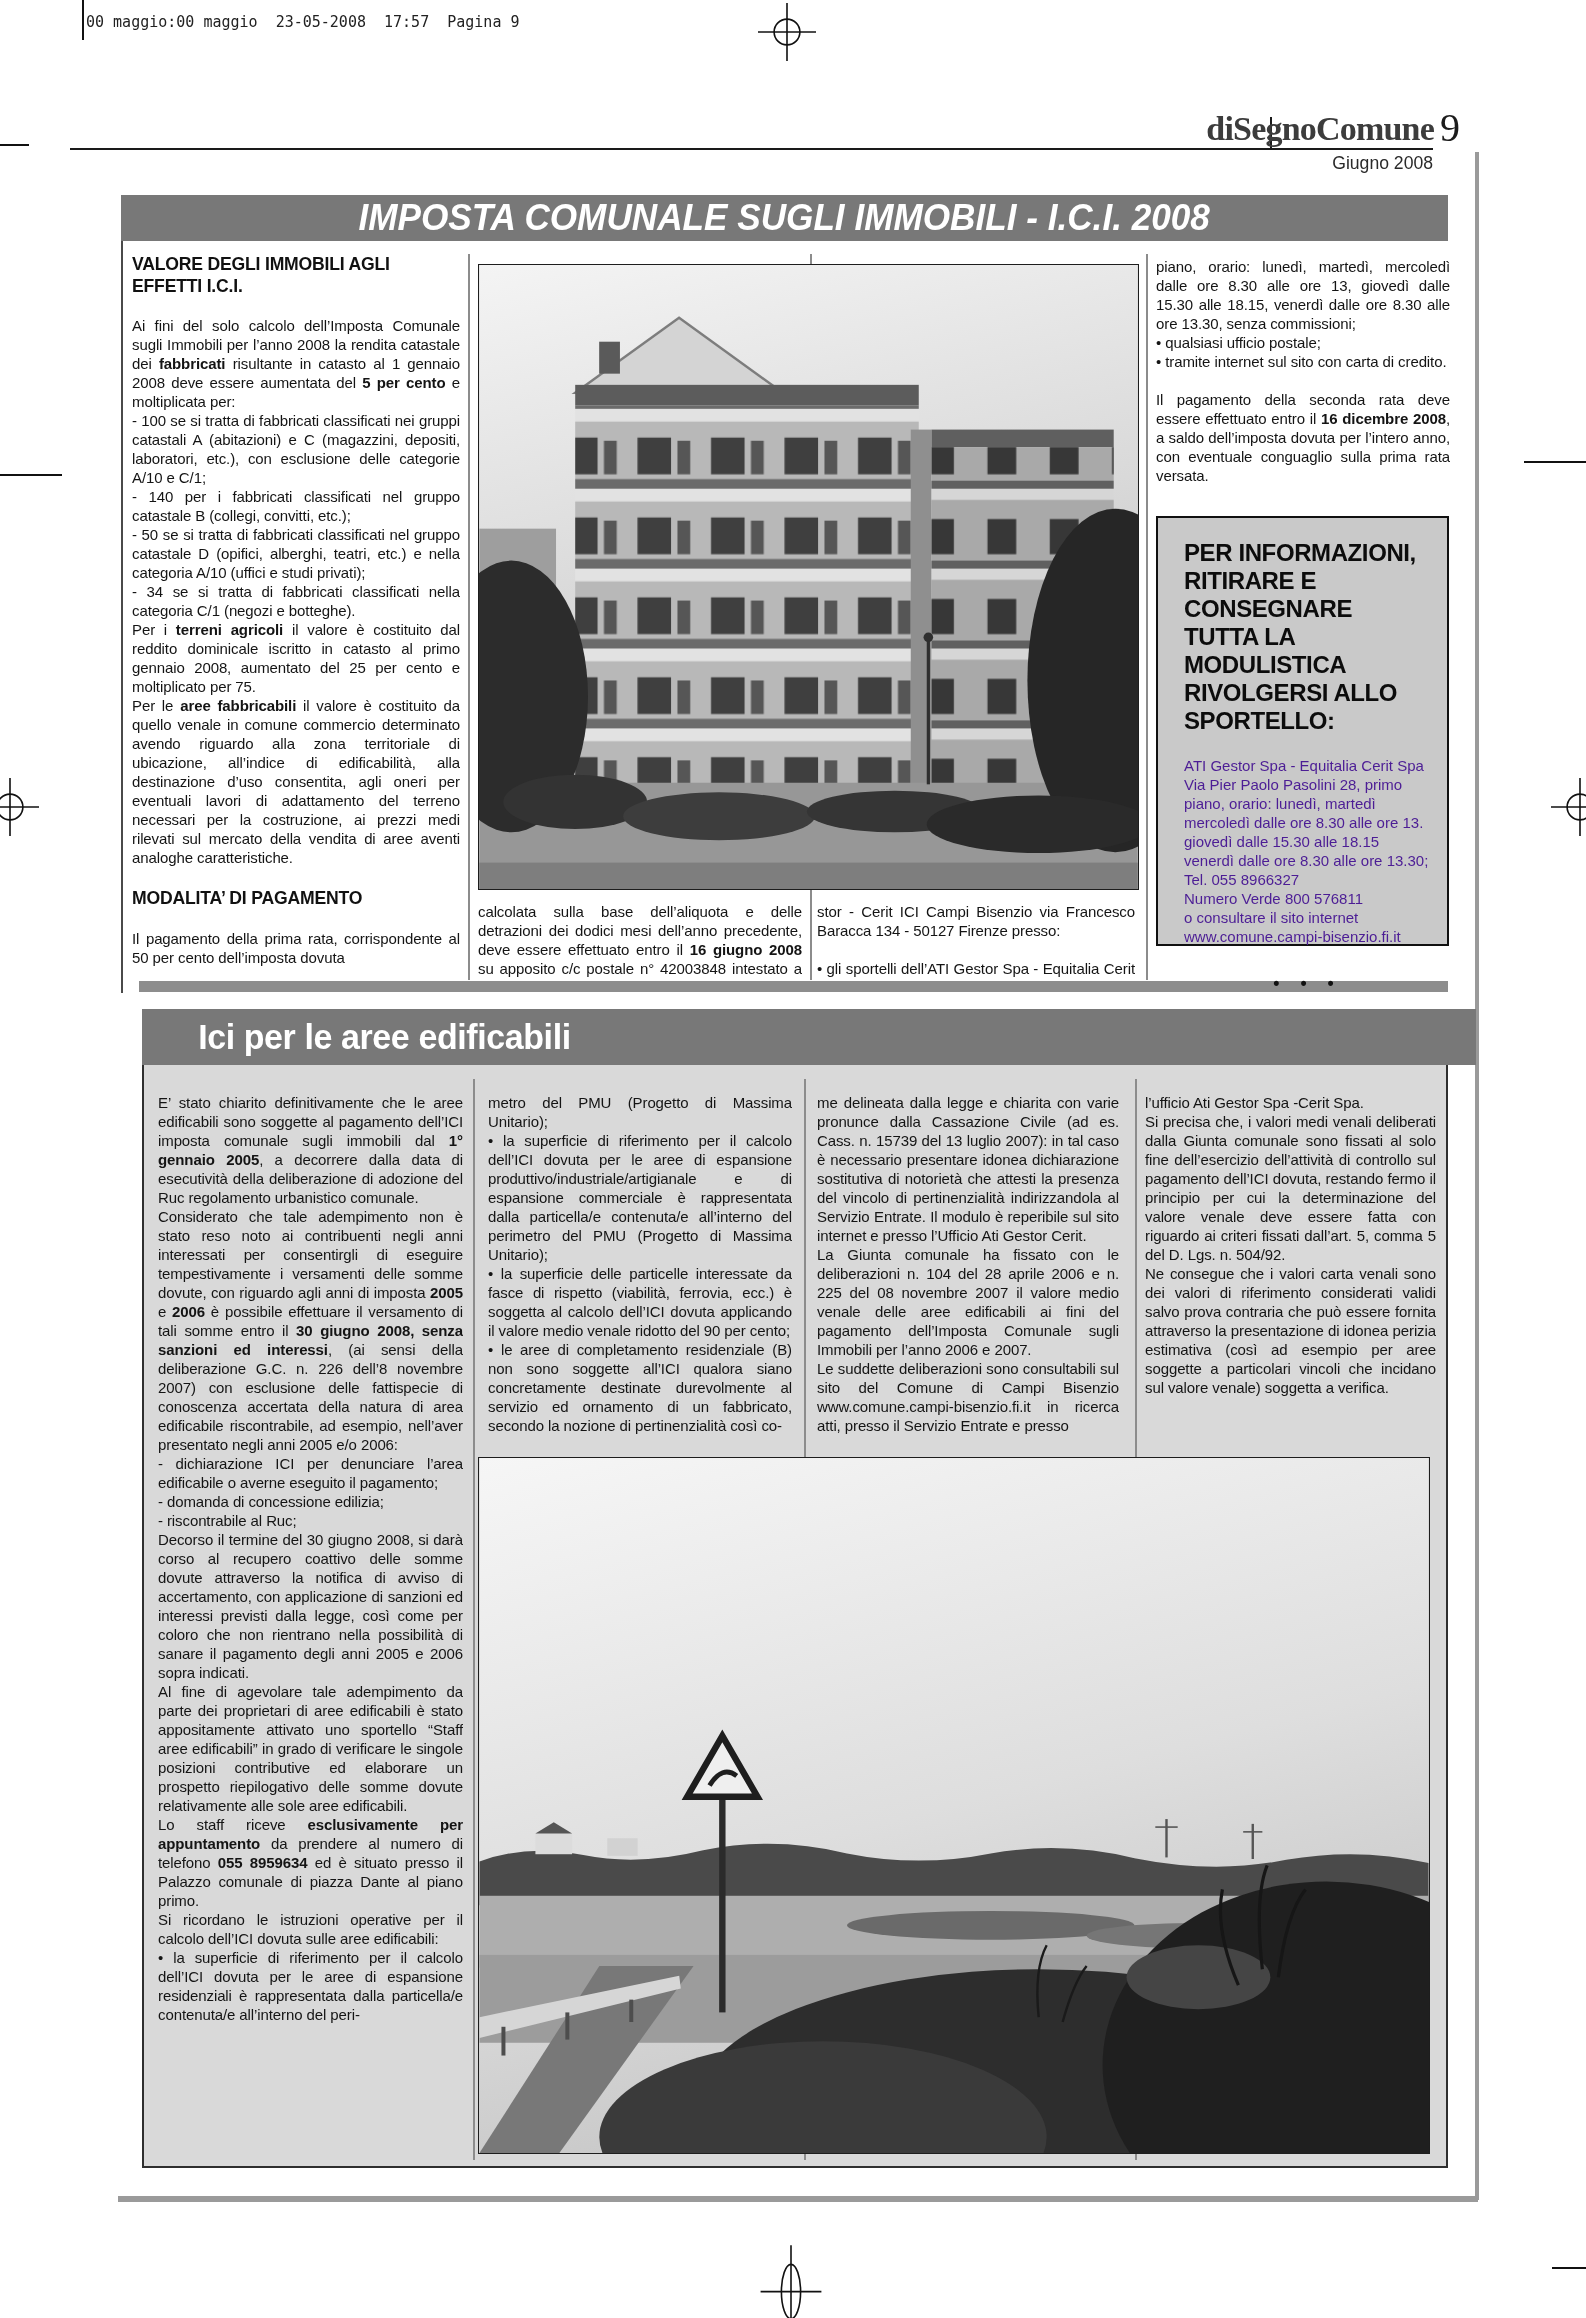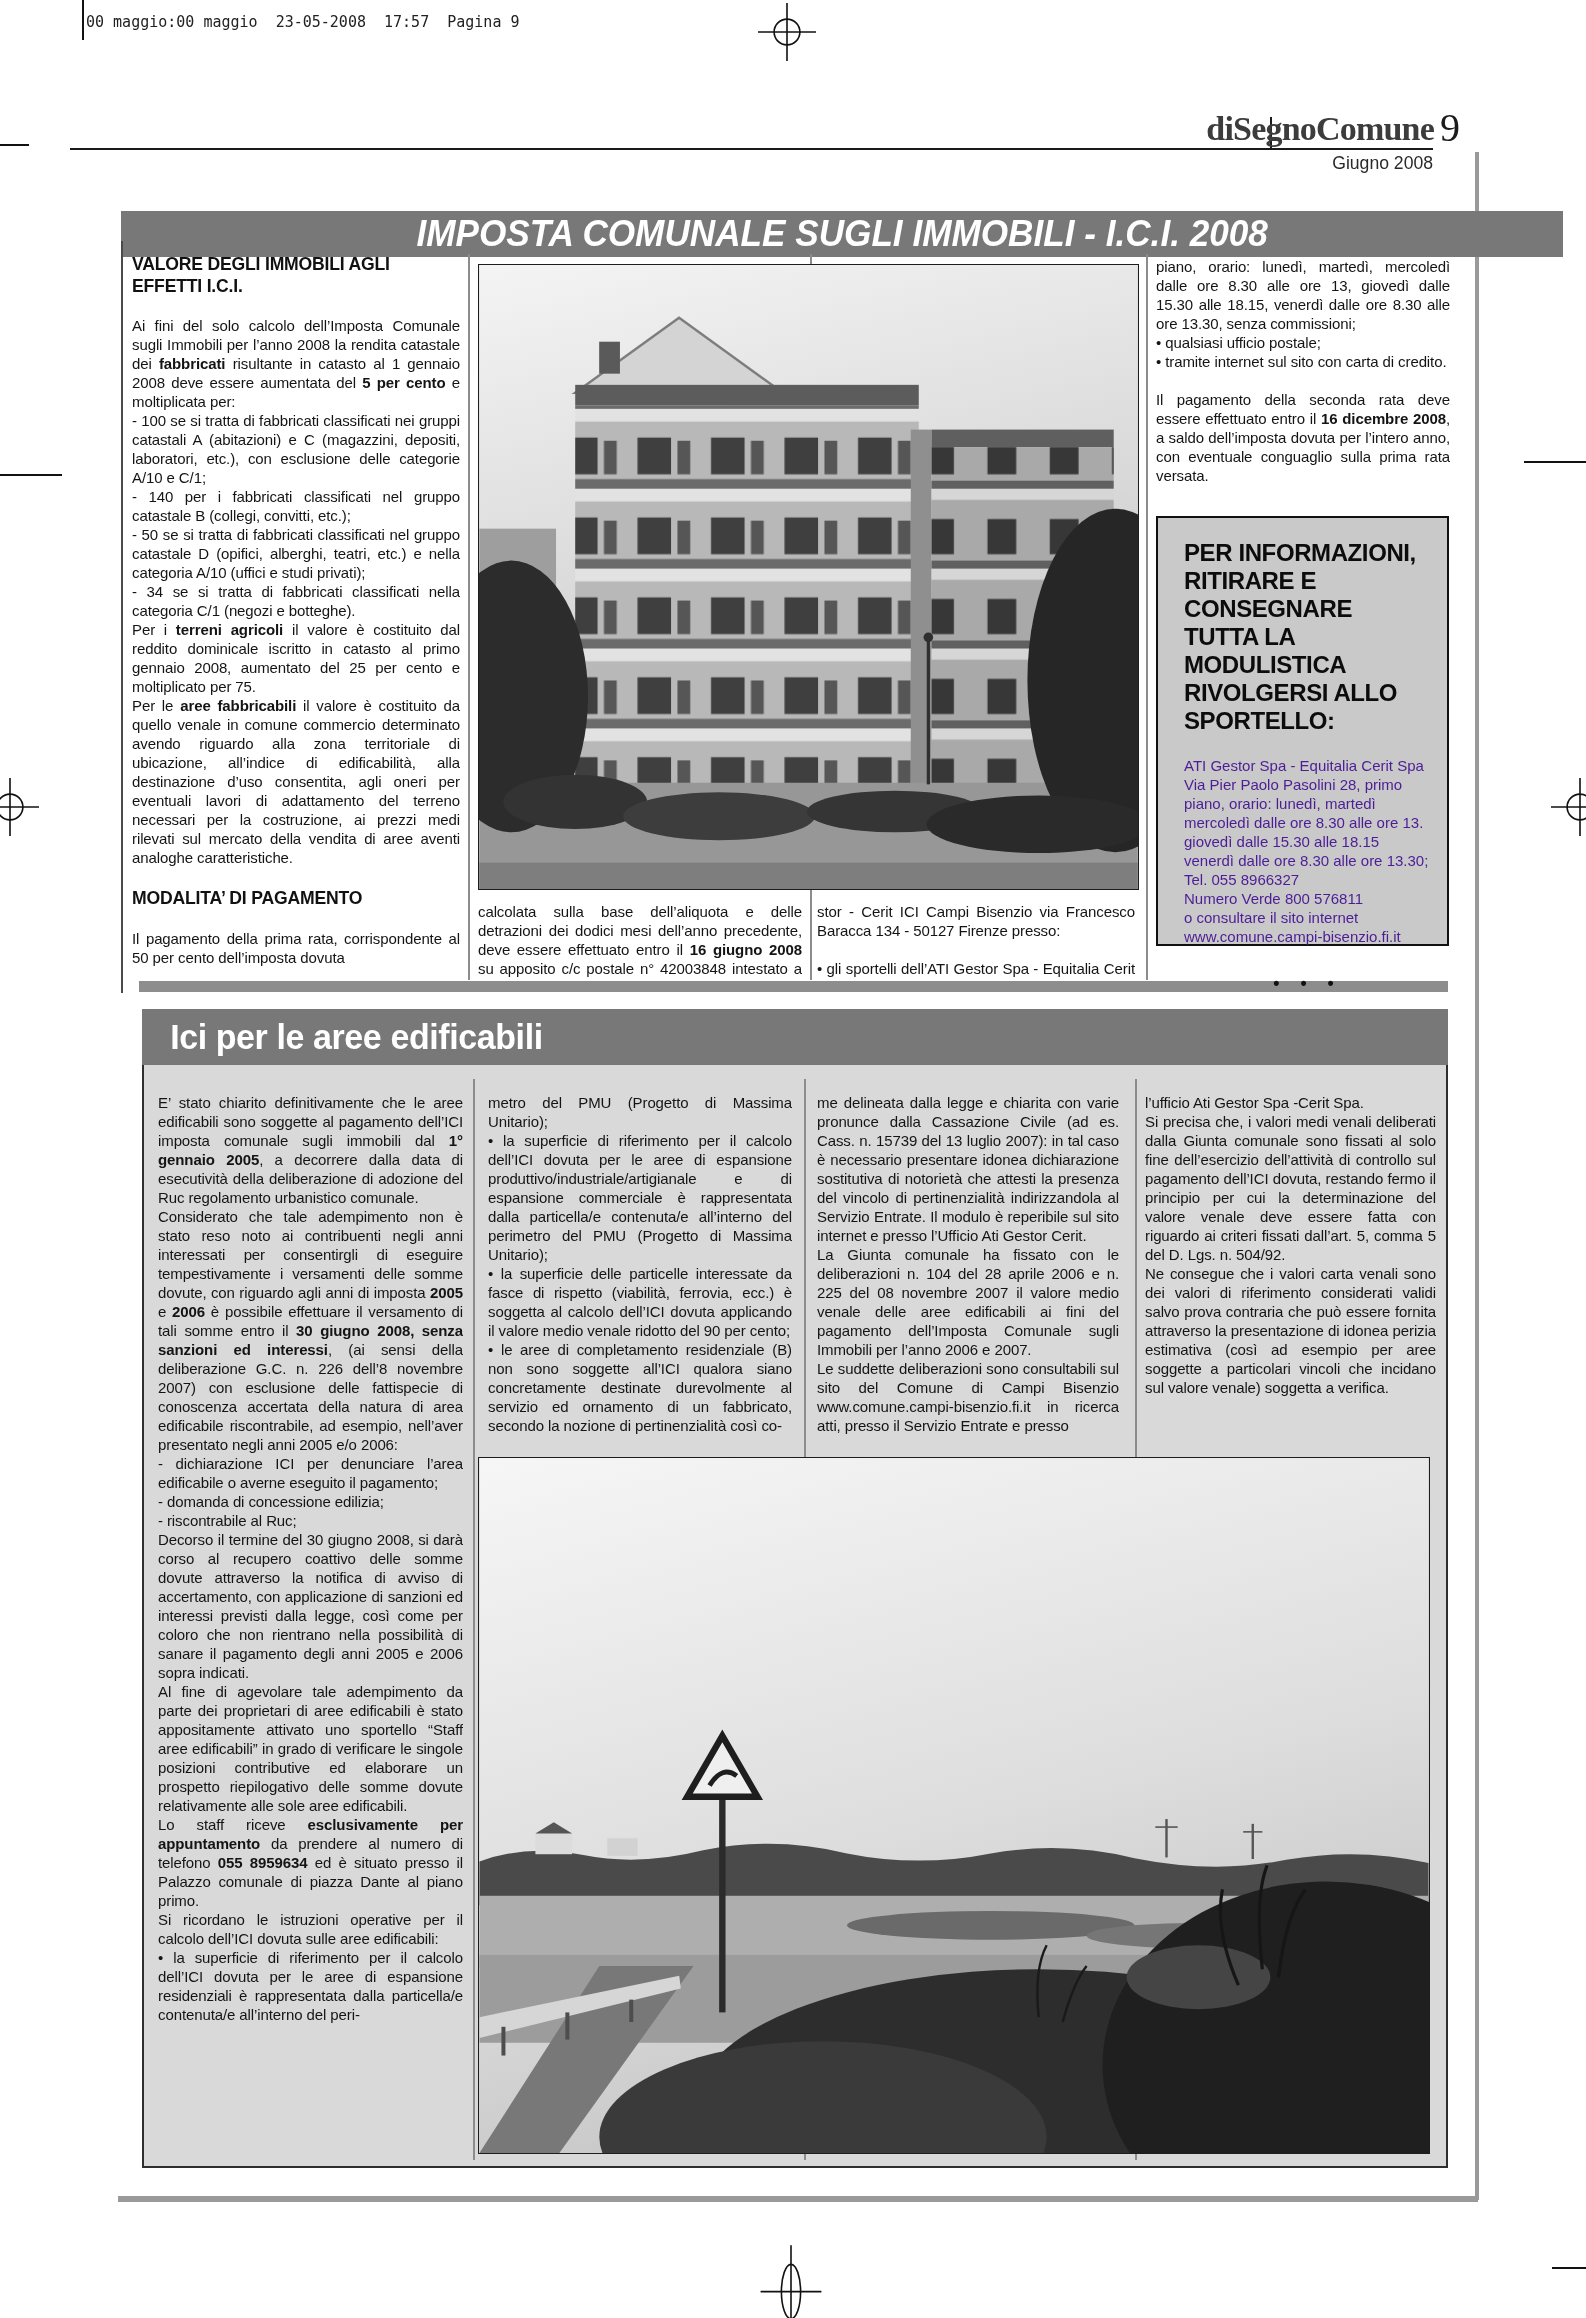--- a/index.html
+++ b/index.html
@@ -16,22 +16,22 @@
   .head-tick{left:1270px;top:117px;width:2.4px;height:31px;background:#1a1a1a;}
   .masthead{top:110px;right:153px;font-family:"Liberation Serif",serif;
             font-size:34px;font-weight:bold;color:#3c3c3c;letter-spacing:-0.8px;}
   .pagenum{top:104px;left:1440px;font-family:"Liberation Serif",serif;
            font-size:40px;color:#1c1c1c;}
   .issue{top:153px;right:154px;font-size:17.6px;color:#2a2a2a;letter-spacing:0px;}
   
   .shadow-right{left:1475px;top:152px;width:4px;height:2048px;background:#9a9a9a;}
   .shadow-bottom{left:118px;top:2196px;width:1360px;height:5.6px;background:#9a9a9a;}
   
-  .banner{left:121px;top:195px;width:1442px;height:46px;background:#787878;
-          display:flex;align-items:center;justify-content:center;margin-top:16px;}
+  .banner{left:121px;top:195px;width:1327px;height:46px;background:#787878;
+          display:flex;align-items:center;justify-content:center;}
   .banner span{color:#fff;font-size:37px;font-weight:bold;font-style:italic;
                letter-spacing:0px;transform:scaleX(.95);white-space:nowrap;}
   .s1-left-line{left:121px;top:241px;width:1.6px;height:752px;background:#4a4a4a;}
   .colrule{width:1.6px;background:#8c8c8c;}
   .col{overflow:hidden;}
   p.para{margin:0;text-align:justify;font-size:15px;line-height:19px;
          letter-spacing:-0.1px;color:#141414;}
   .kicker{font-size:17.6px;line-height:21.6px;font-weight:bold;margin:0 0 19px 0;
           letter-spacing:-0.2px;}
   .mid-heading{font-size:17.6px;line-height:21.6px;font-weight:bold;margin:21px 0 19px 0;
@@ -43,21 +43,21 @@
   .infobox{left:1156px;top:516px;width:293px;height:430px;box-sizing:border-box;
            background:#c9c9c9;border:2.4px solid #101010;padding:21px 16px 0 26px;z-index:4;}
   .infobox-title{font-size:24px;line-height:28px;font-weight:bold;letter-spacing:-0.4px;
            margin:0 0 21px 0;color:#0c0c0c;}
   p.box-line{margin:0;font-size:15px;line-height:19px;color:#4c1d95;text-align:left;}
   .box-dots{text-align:center;font-size:17.6px;font-weight:bold;letter-spacing:8px;
             margin-top:27px;color:#111;}
   .strip{left:139px;top:981px;width:1309px;height:11.2px;background:#8d8d8d;}
   
   .band{left:142px;top:1009px;width:1306px;height:56px;background:#787878;
-        display:flex;align-items:center;}
+        display:flex;align-items:center;padding-left:28px;}
   .band span{color:#fff;font-size:35px;font-weight:bold;padding-left:29px;
              letter-spacing:-0.4px;transform-origin:left center;transform:scaleX(.97);}
   .s2box{left:142px;top:1065px;width:1306px;height:1103px;background:#d9d9d9;
          border-left:2.4px solid #2e2e2e;border-right:2.4px solid #2e2e2e;
          border-bottom:2.4px solid #2e2e2e;box-sizing:border-box;}
   .lead{font-size:16px;line-height:21px;font-weight:bold;margin:0 0 17.6px 0;
         letter-spacing:-0.2px;text-align:left;}
   .c3b p + p{margin-top:19px;}
 </style>
 </head>

